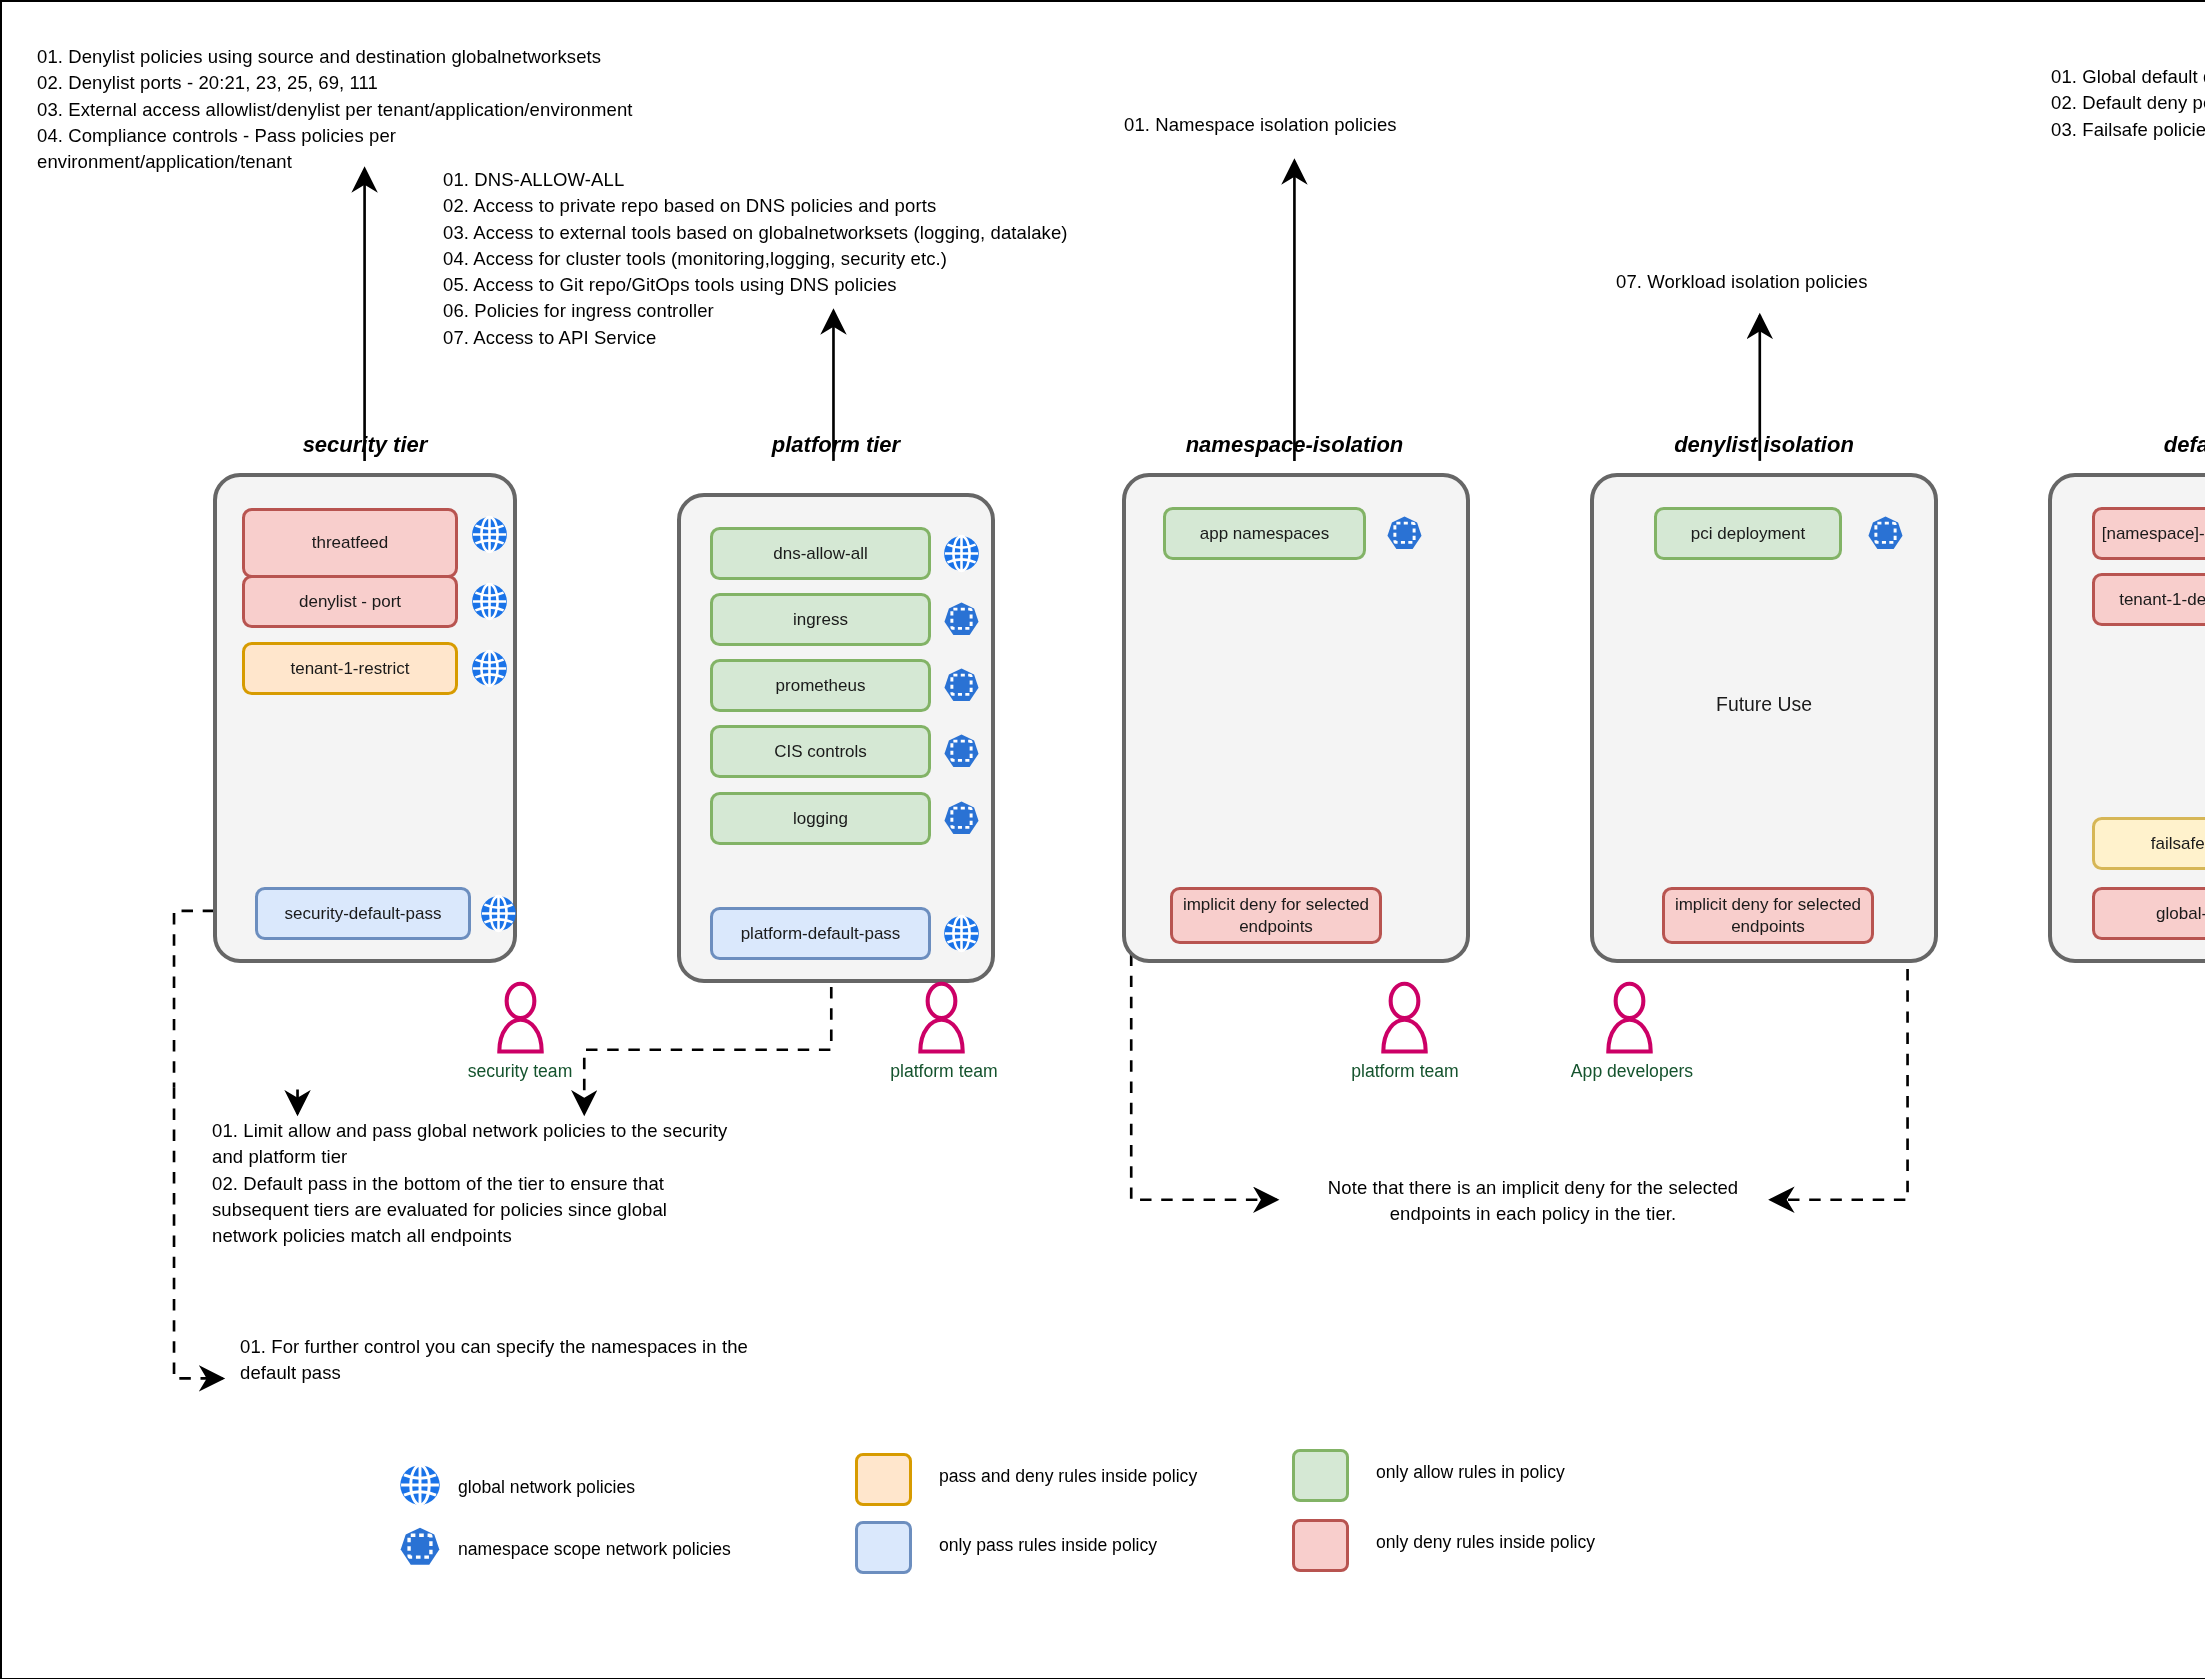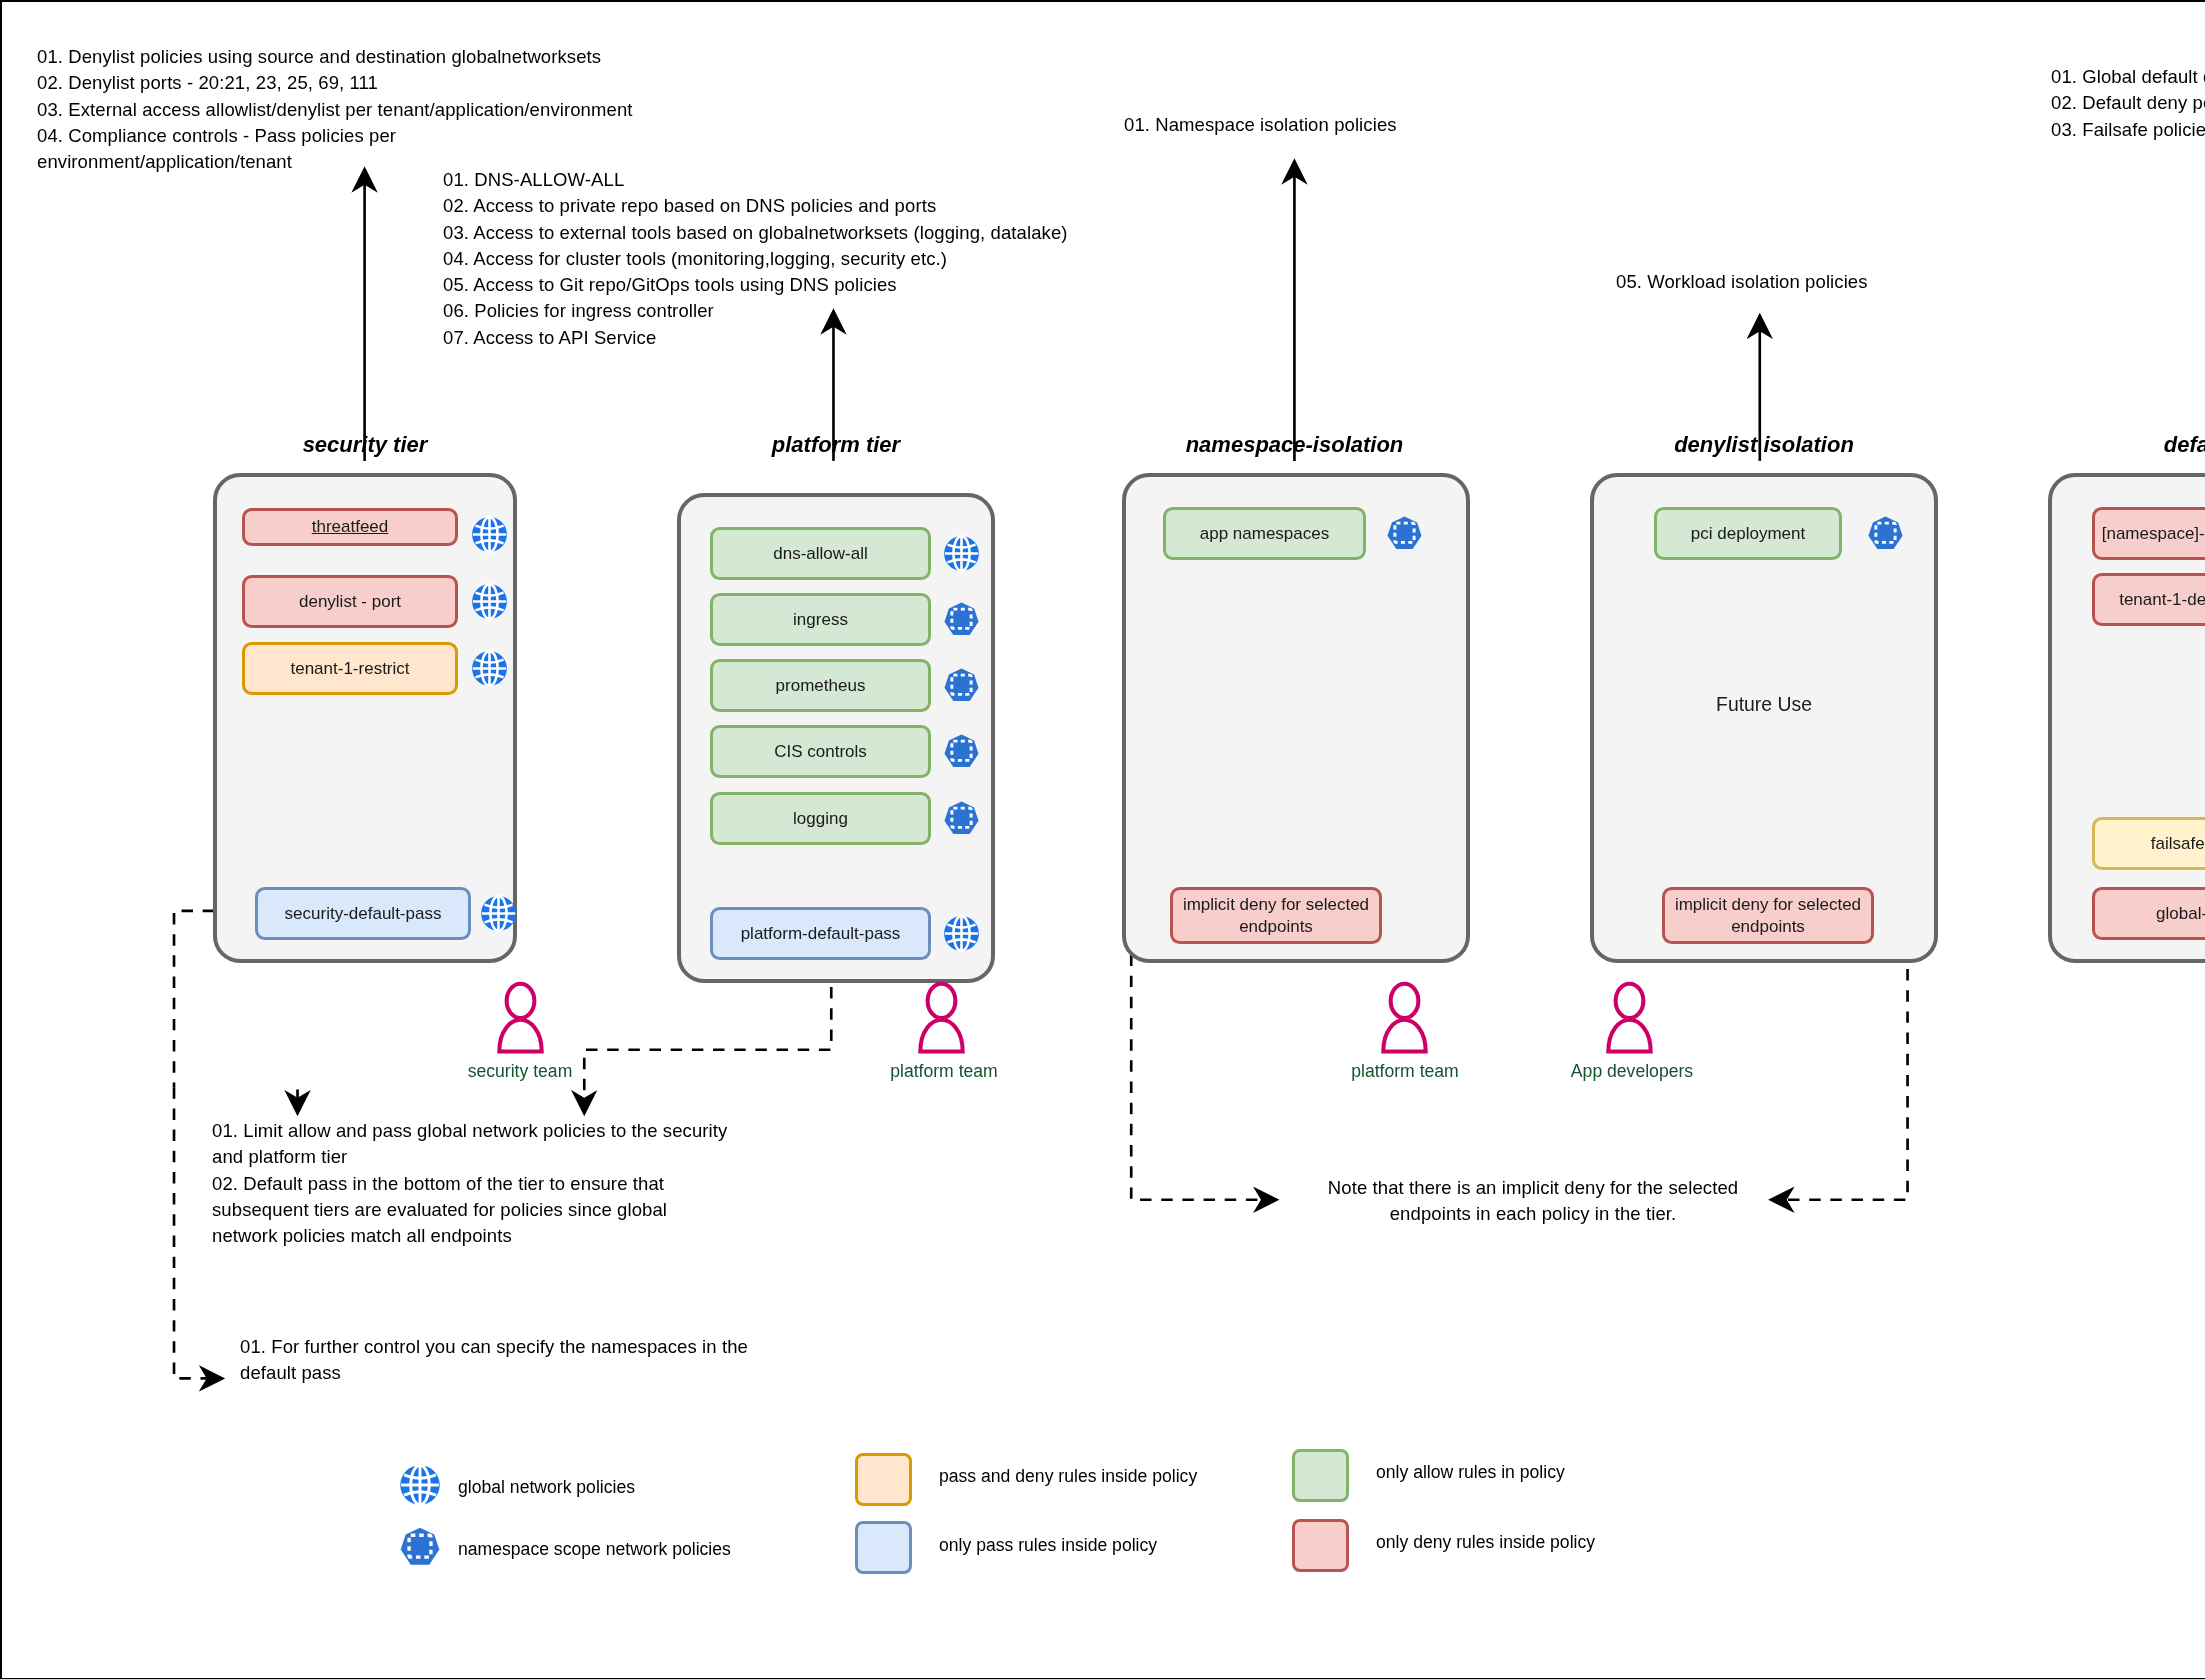--- a/index.html
+++ b/index.html
@@ -65,30 +65,30 @@
   <div class="abs note" style="left:441px;top:165px;width:688px;">01. DNS-ALLOW-ALL
 02. Access to private repo based on DNS policies and ports
 03. Access to external tools based on globalnetworksets (logging, datalake)
 04. Access for cluster tools (monitoring,logging, security etc.)
 05. Access to Git repo/GitOps tools using DNS policies
 06. Policies for ingress controller
 07. Access to API Service</div>
 
   <div class="abs note" style="left:1122px;top:110px;width:441px;">01. Namespace isolation policies</div>
 
-  <div class="abs note" style="left:1614px;top:267px;width:441px;">05. Workload isolation policies</div>
+  <div class="abs note" style="left:1614px;top:267px;width:441px;">07. Workload isolation policies</div>
 
   <div class="abs note" style="left:2049px;top:62px;width:485px;">01. Global default deny
 02. Default deny per namespace
 03. Failsafe policies</div>
 
   <div class="abs tier-title" style="left:211px;top:430px;width:304px;">security tier</div>
   <div class="tier-box" style="left:211px;top:471px;width:304px;height:490px;">
 
-    <div class="policy p-deny" style="left:25px;top:31px;width:216px;height:38px;text-decoration:underline;">threatfeed</div>
+    <div class="policy p-deny" style="left:25px;top:31px;width:216px;height:70px;">threatfeed</div>
     <div class="icon-wrap" style="left:254px;top:39px;">
       <svg width="37" height="37" viewBox="0 0 100 100">
           <circle cx="50" cy="50" r="47" fill="#1a73e8"></circle>
         <g stroke="#fff" stroke-width="7" fill="none">
           <ellipse cx="50" cy="50" rx="22" ry="47"></ellipse>
             <line x1="50" y1="3" x2="50" y2="97"></line>
           <line x1="5" y1="50" x2="95" y2="50"></line>
             <path d="M12,26 Q50,42 88,26"></path>
             <path d="M12,74 Q50,58 88,74"></path>
           </g>

